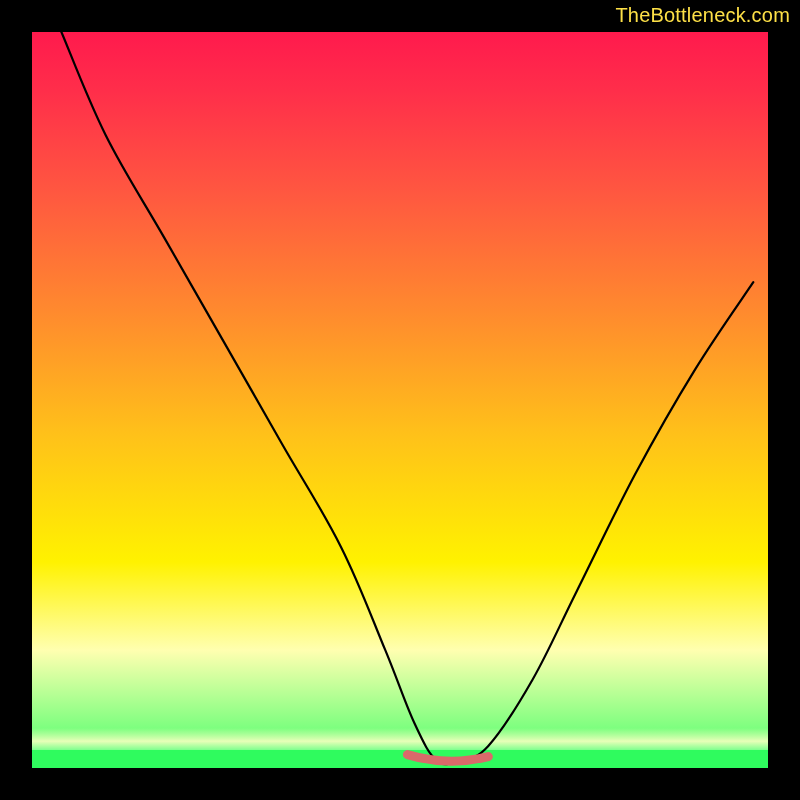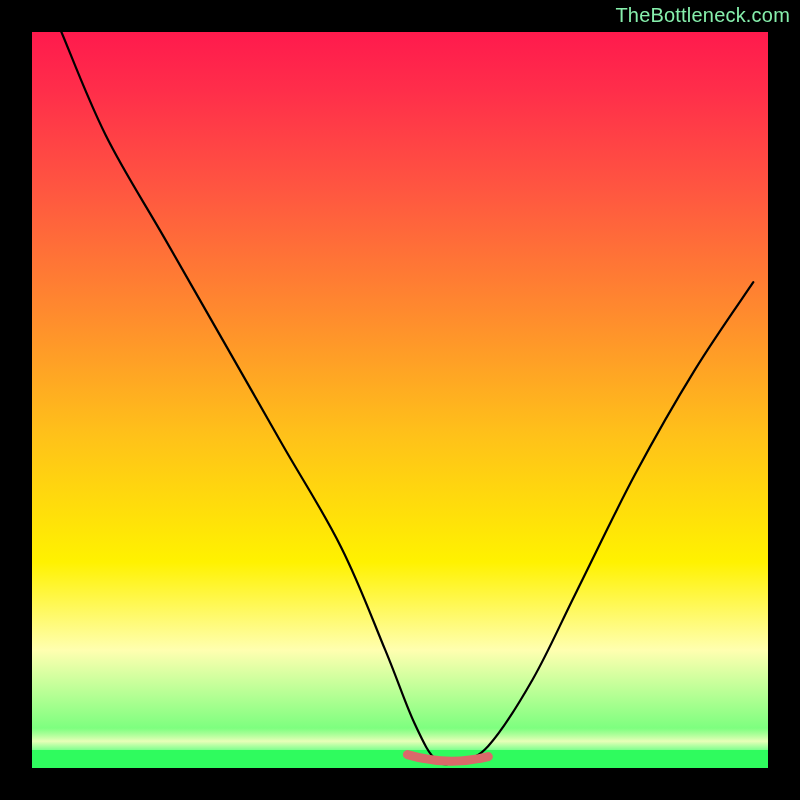--- a/index.html
+++ b/index.html
@@ -14,21 +14,21 @@
   .frame {
     position: relative;
     width: 800px;
     height: 800px;
     background: #000;
   }
   .watermark {
     position: absolute;
     top: 4px;
     right: 10px;
-    color: #86efac;
+    color: #fde047;
     font-size: 20px;
     font-weight: 500;
     letter-spacing: 0.2px;
     z-index: 10;
   }
   .plot-area {
     position: absolute;
     left: 32px;
     top: 32px;
     width: 736px;

